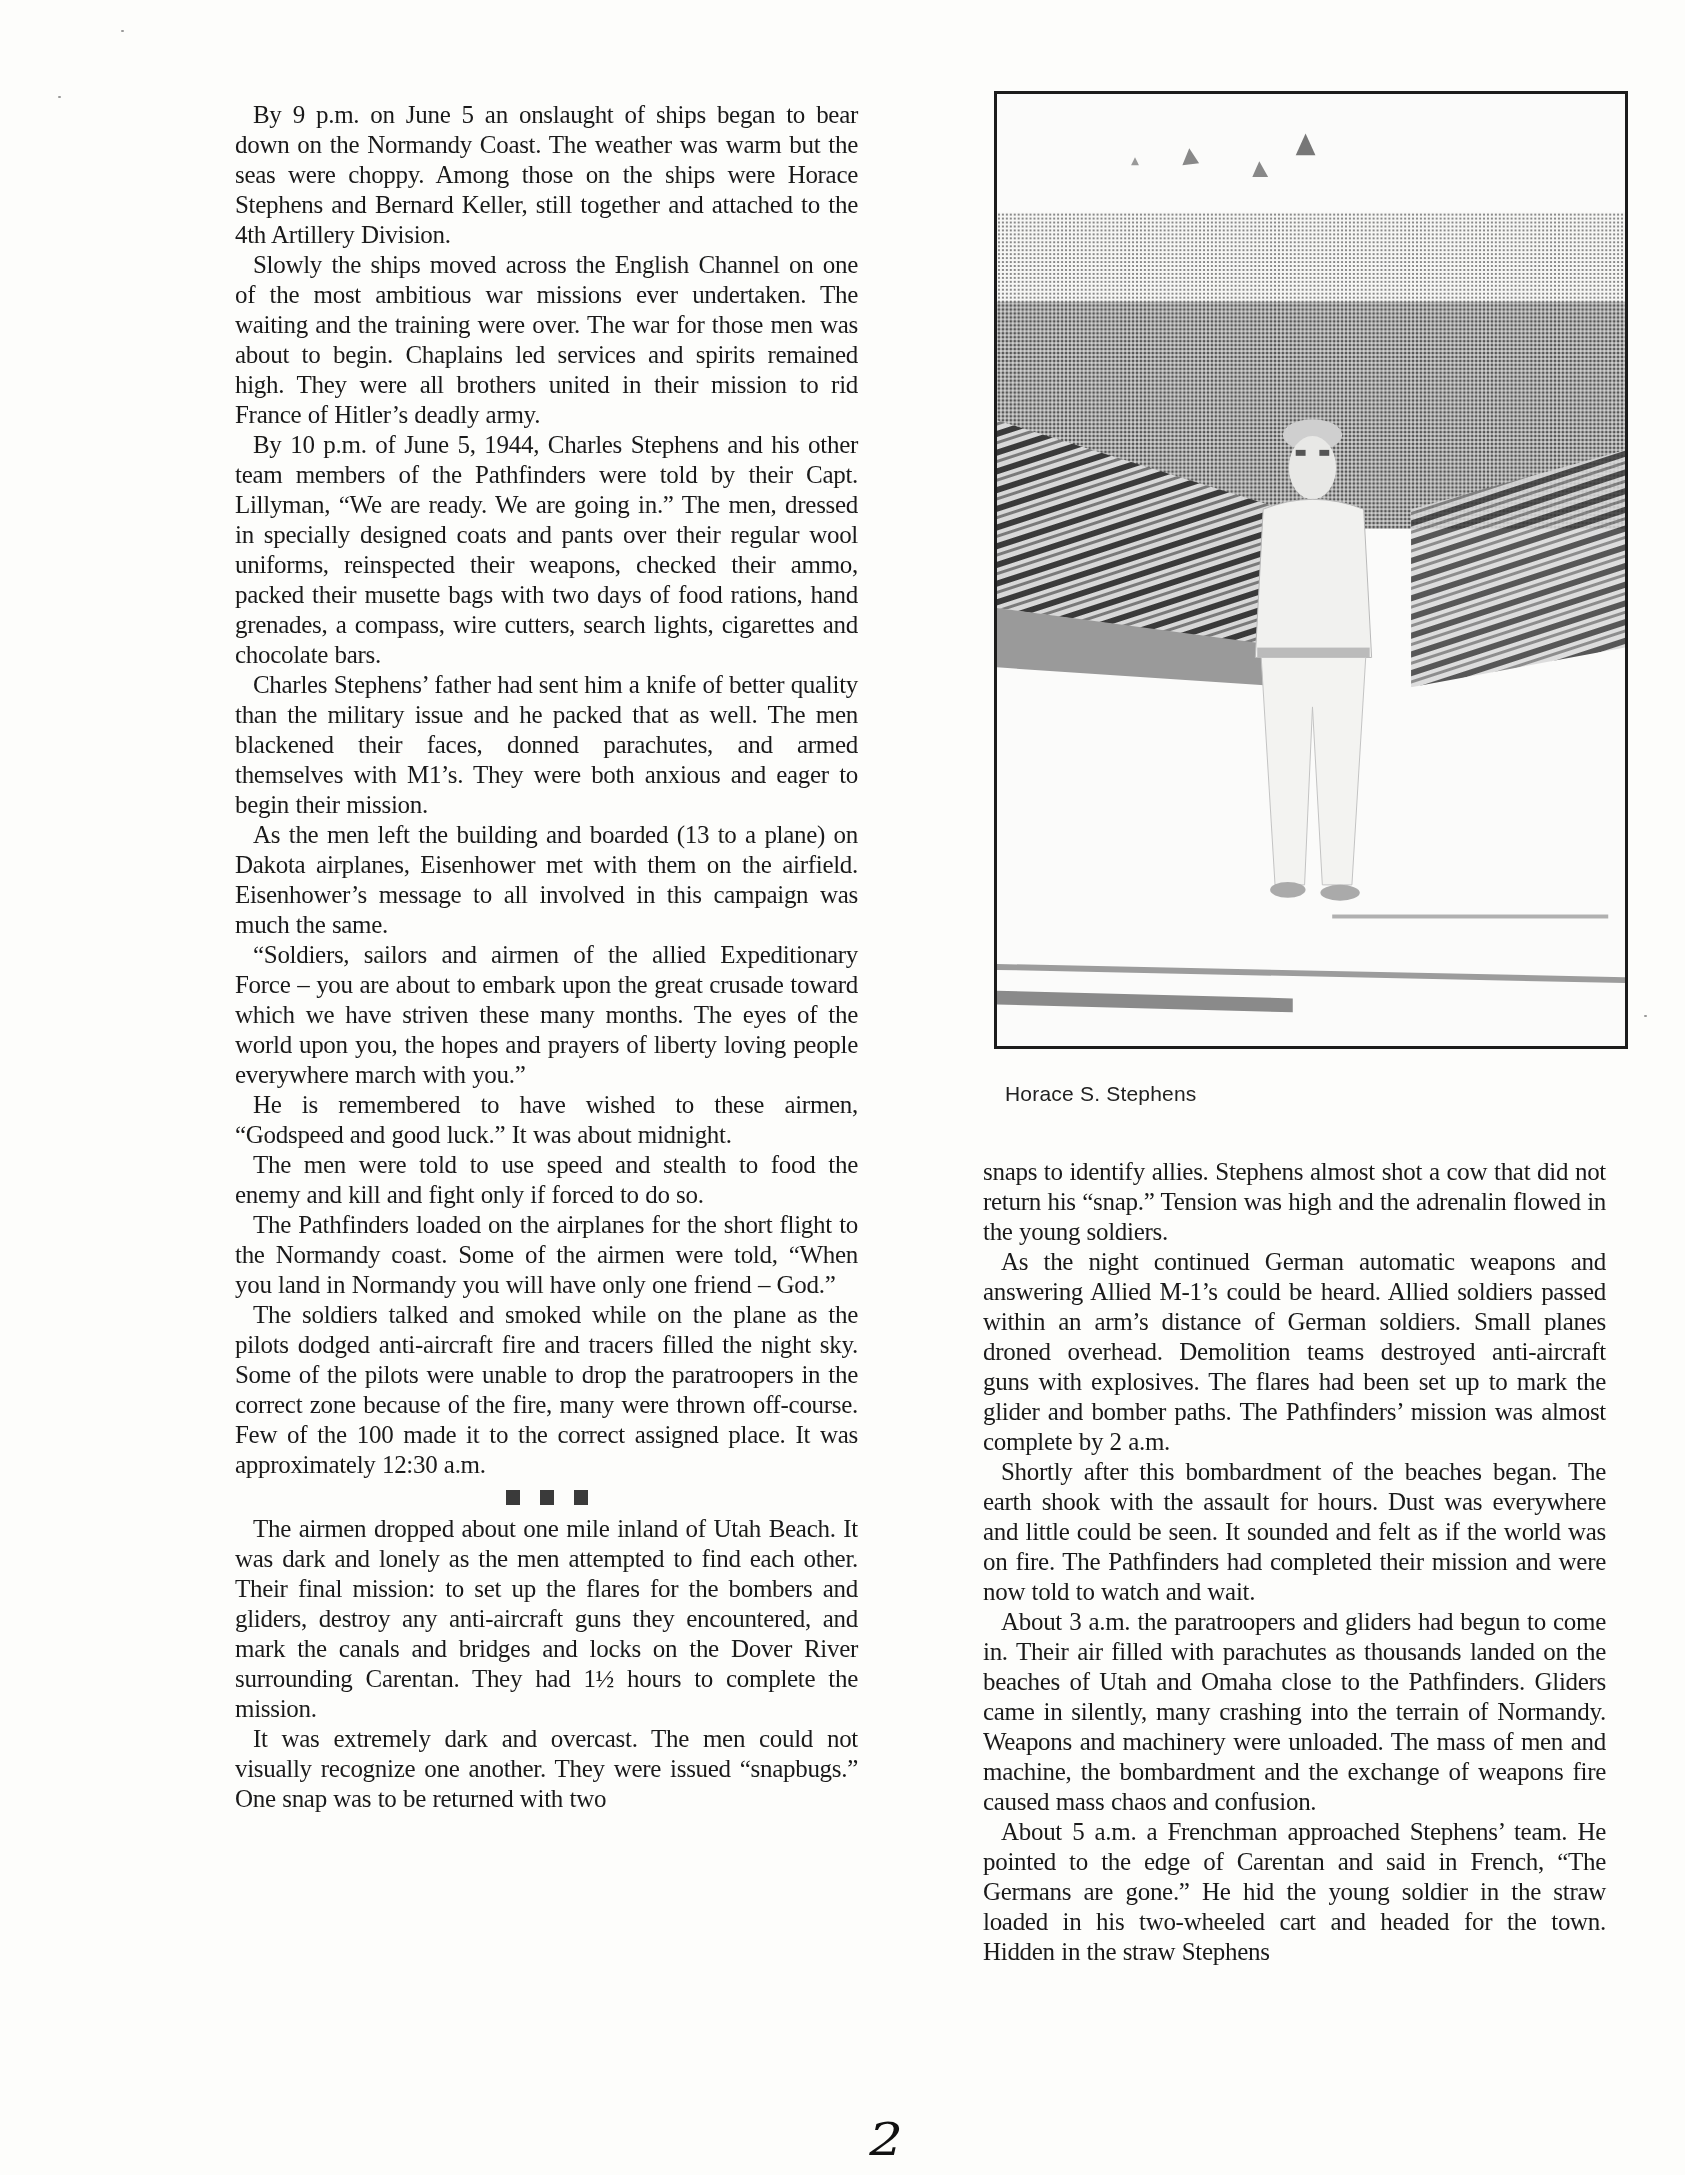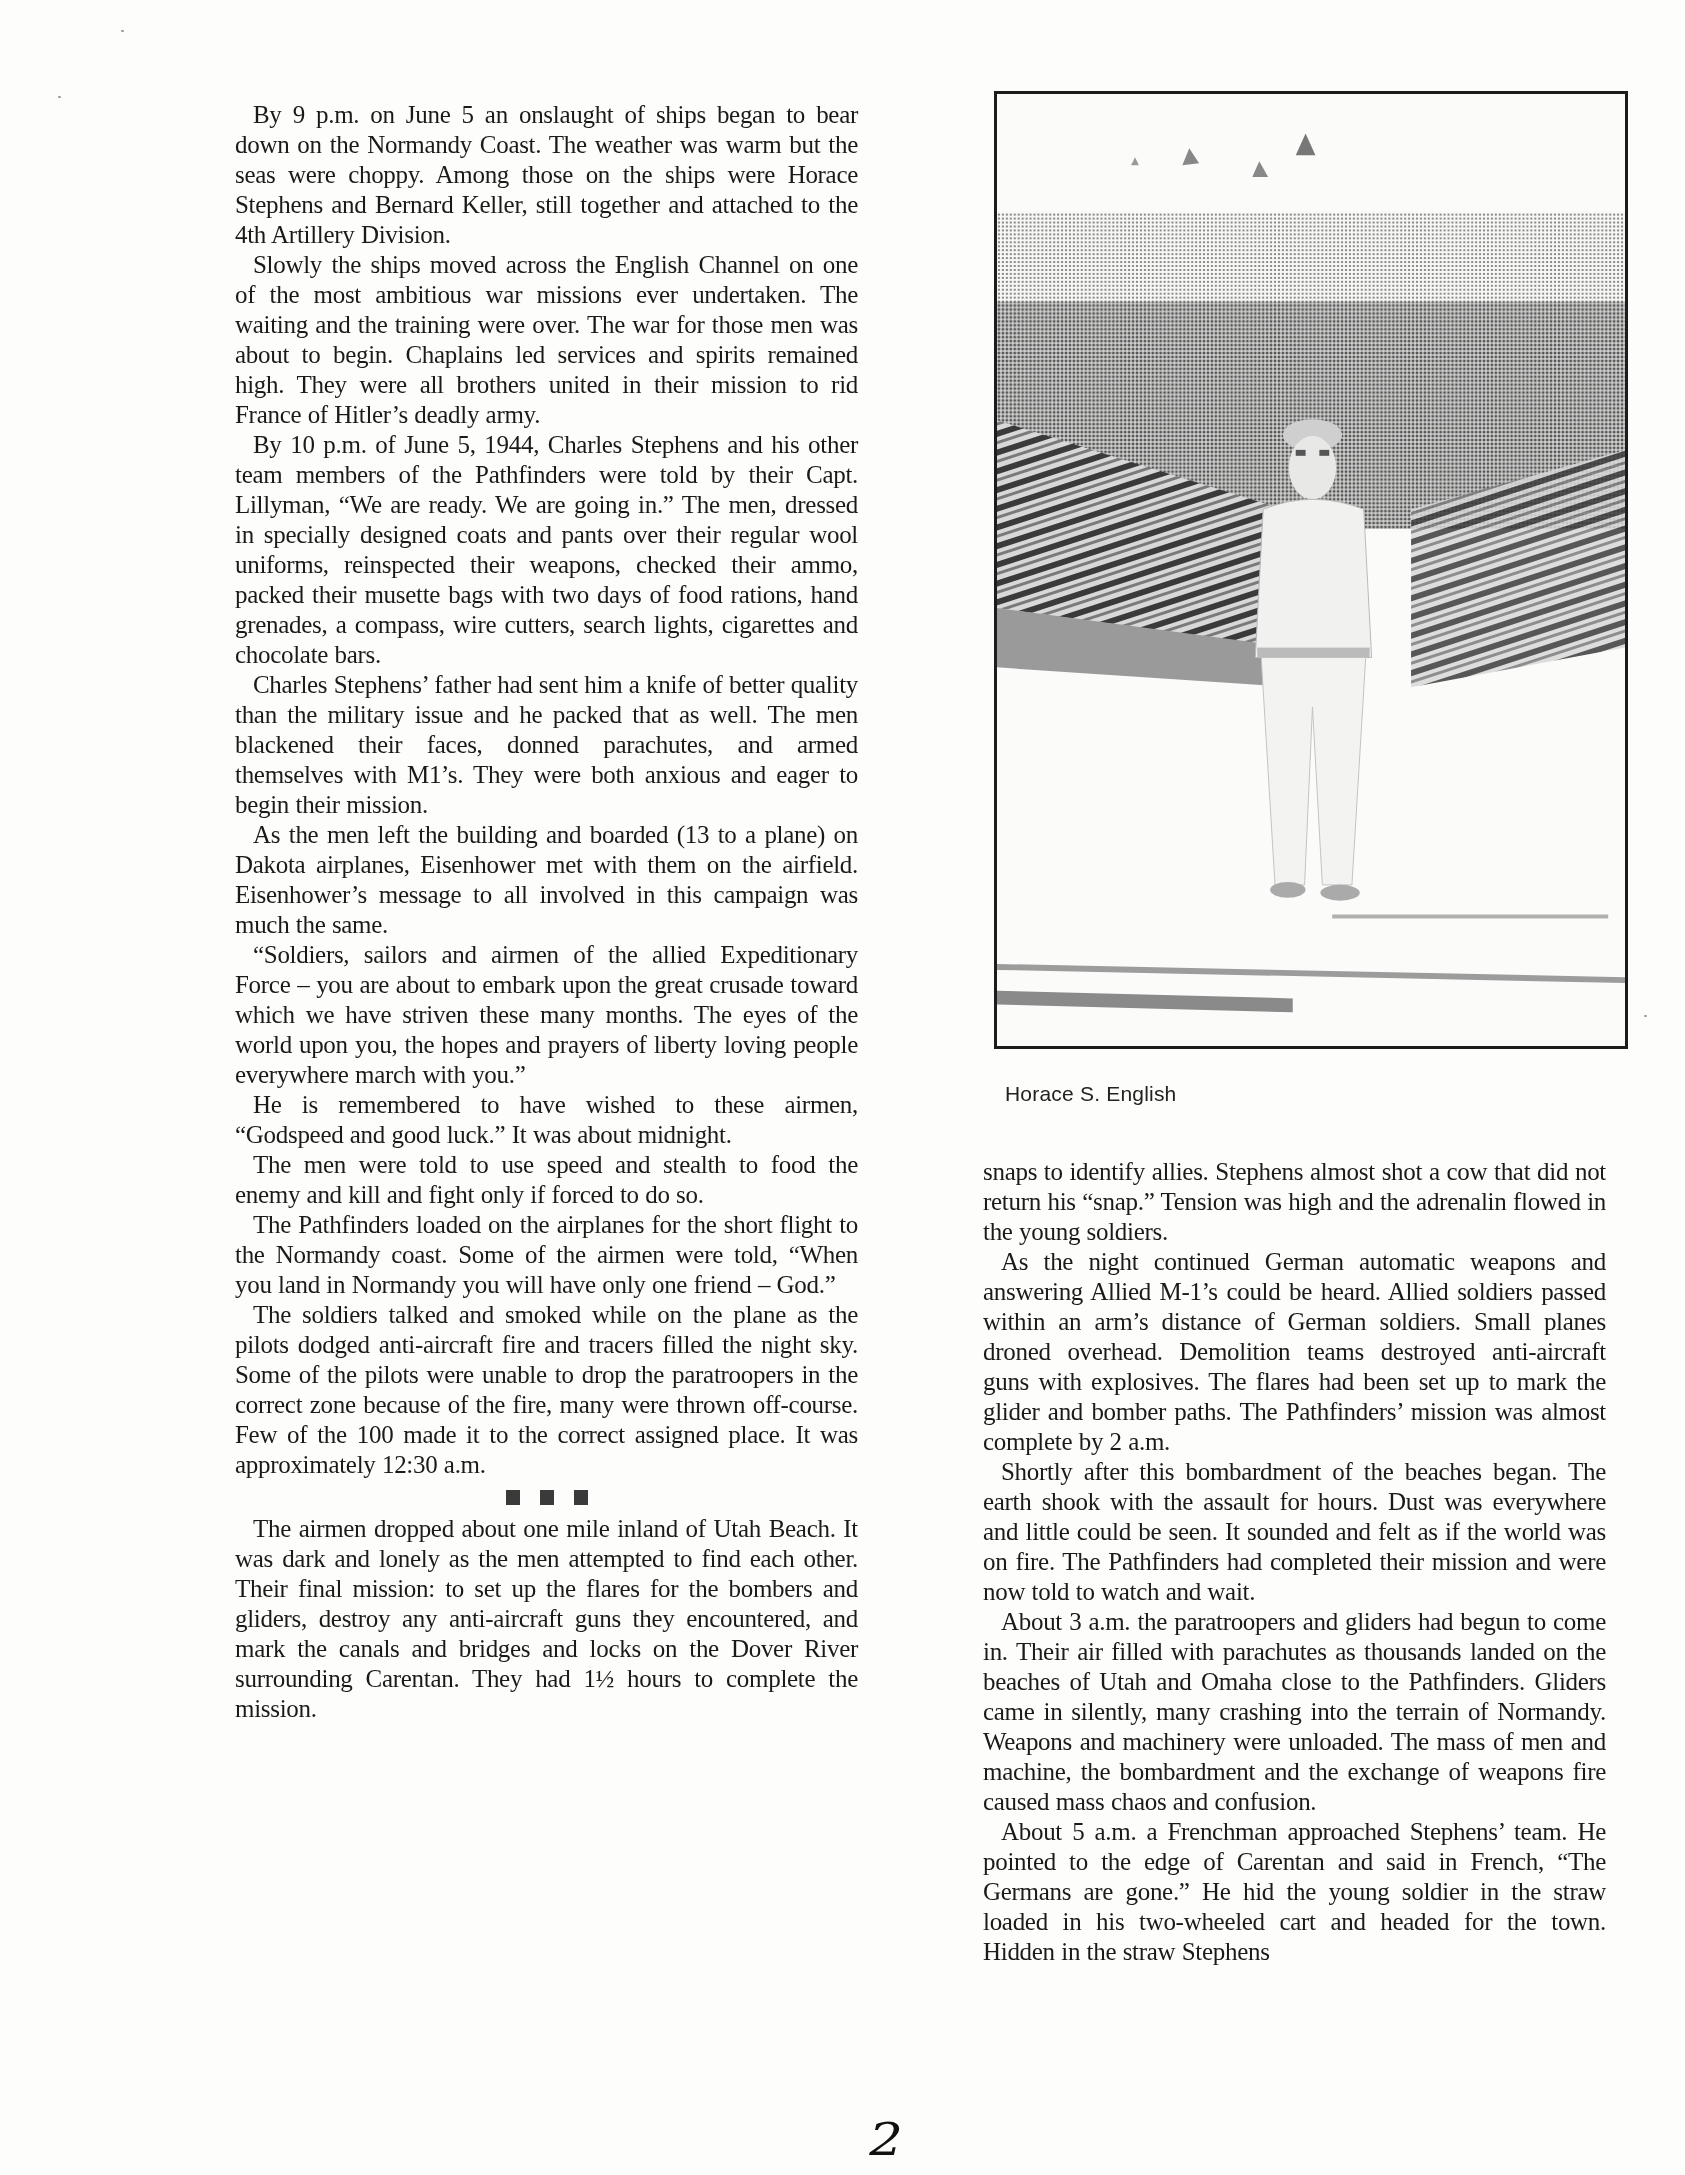--- a/index.html
+++ b/index.html
@@ -118,20 +118,21 @@
     <p>He is remembered to have wished to these airmen, “Godspeed and good luck.” It was about midnight.</p>
     <p>The men were told to use speed and stealth to food the enemy and kill and fight only if forced to do so.</p>
     <p>The Pathfinders loaded on the airplanes for the short flight to the Normandy coast. Some of the airmen were told, “When you land in Normandy you will have only one friend – God.”</p>
     <p>The soldiers talked and smoked while on the plane as the pilots dodged anti-aircraft fire and tracers filled the night sky. Some of the pilots were unable to drop the paratroopers in the correct zone because of the fire, many were thrown off-course. Few of the 100 made it to the correct assigned place. It was approximately 12:30 a.m.</p>
     <div class="sep">
       <span></span>
       <span></span>
       <span></span>
     </div>
     <p>The airmen dropped about one mile inland of Utah Beach. It was dark and lonely as the men attempted to find each other. Their final mission: to set up the flares for the bombers and gliders, destroy any anti-aircraft guns they encountered, and mark the canals and bridges and locks on the Dover River surrounding Carentan. They had 1½ hours to complete the mission.</p>
+    <p>It was extremely dark and overcast. The men could not visually recognize one another. They were issued “snapbugs.” One snap was to be returned with two</p>
   </div>
 
   <div class="photo-frame">
     <svg viewBox="0 0 637 963" preserveAspectRatio="none">
       <defs>
         <pattern id="halftone" width="4" height="4" patternUnits="userSpaceOnUse">
           <rect width="4" height="4" fill="#f6f6f4"></rect>
           <circle cx="2" cy="2" r="1.1" fill="#555"></circle>
         </pattern>
         <pattern id="halftoneDark" width="4" height="4" patternUnits="userSpaceOnUse">
@@ -172,21 +173,21 @@
         <rect x="327" y="360" width="10" height="6" fill="#555"></rect>
         <path d="M270,420 Q320,400 372,420 L380,570 L262,570 Z" fill="#f1f1ef" stroke="#b9b9b9"></path>
         <rect x="264" y="560" width="114" height="10" fill="#bbb"></rect>
         <path d="M268,570 L282,800 L312,800 L320,620 L330,800 L360,800 L374,570 Z" fill="#f3f3f1" stroke="#c2c2c2"></path>
         <ellipse cx="295" cy="805" rx="18" ry="8" fill="#aaa"></ellipse>
         <ellipse cx="348" cy="808" rx="20" ry="8" fill="#aaa"></ellipse>
       </g>
     </svg>
   </div>
 
-  <div class="caption">Horace S. English</div>
+  <div class="caption">Horace S. Stephens</div>
 
   <div class="column col-right">
     <p style="text-indent:0">snaps to identify allies. Stephens almost shot a cow that did not return his “snap.” Tension was high and the adrenalin flowed in the young soldiers.</p>
     <p>As the night continued German automatic weapons and answering Allied M-1’s could be heard. Allied soldiers passed within an arm’s distance of German soldiers. Small planes droned overhead. Demolition teams destroyed anti-aircraft guns with explosives. The flares had been set up to mark the glider and bomber paths. The Pathfinders’ mission was almost complete by 2 a.m.</p>
     <p>Shortly after this bombardment of the beaches began. The earth shook with the assault for hours. Dust was everywhere and little could be seen. It sounded and felt as if the world was on fire. The Pathfinders had completed their mission and were now told to watch and wait.</p>
     <p>About 3 a.m. the paratroopers and gliders had begun to come in. Their air filled with parachutes as thousands landed on the beaches of Utah and Omaha close to the Pathfinders. Gliders came in silently, many crashing into the terrain of Normandy. Weapons and machinery were unloaded. The mass of men and machine, the bombardment and the exchange of weapons fire caused mass chaos and confusion.</p>
     <p>About 5 a.m. a Frenchman approached Stephens’ team. He pointed to the edge of Carentan and said in French, “The Germans are gone.” He hid the young soldier in the straw loaded in his two-wheeled cart and headed for the town. Hidden in the straw Stephens</p>
   </div>
 
   <div class="page-number">2</div>

